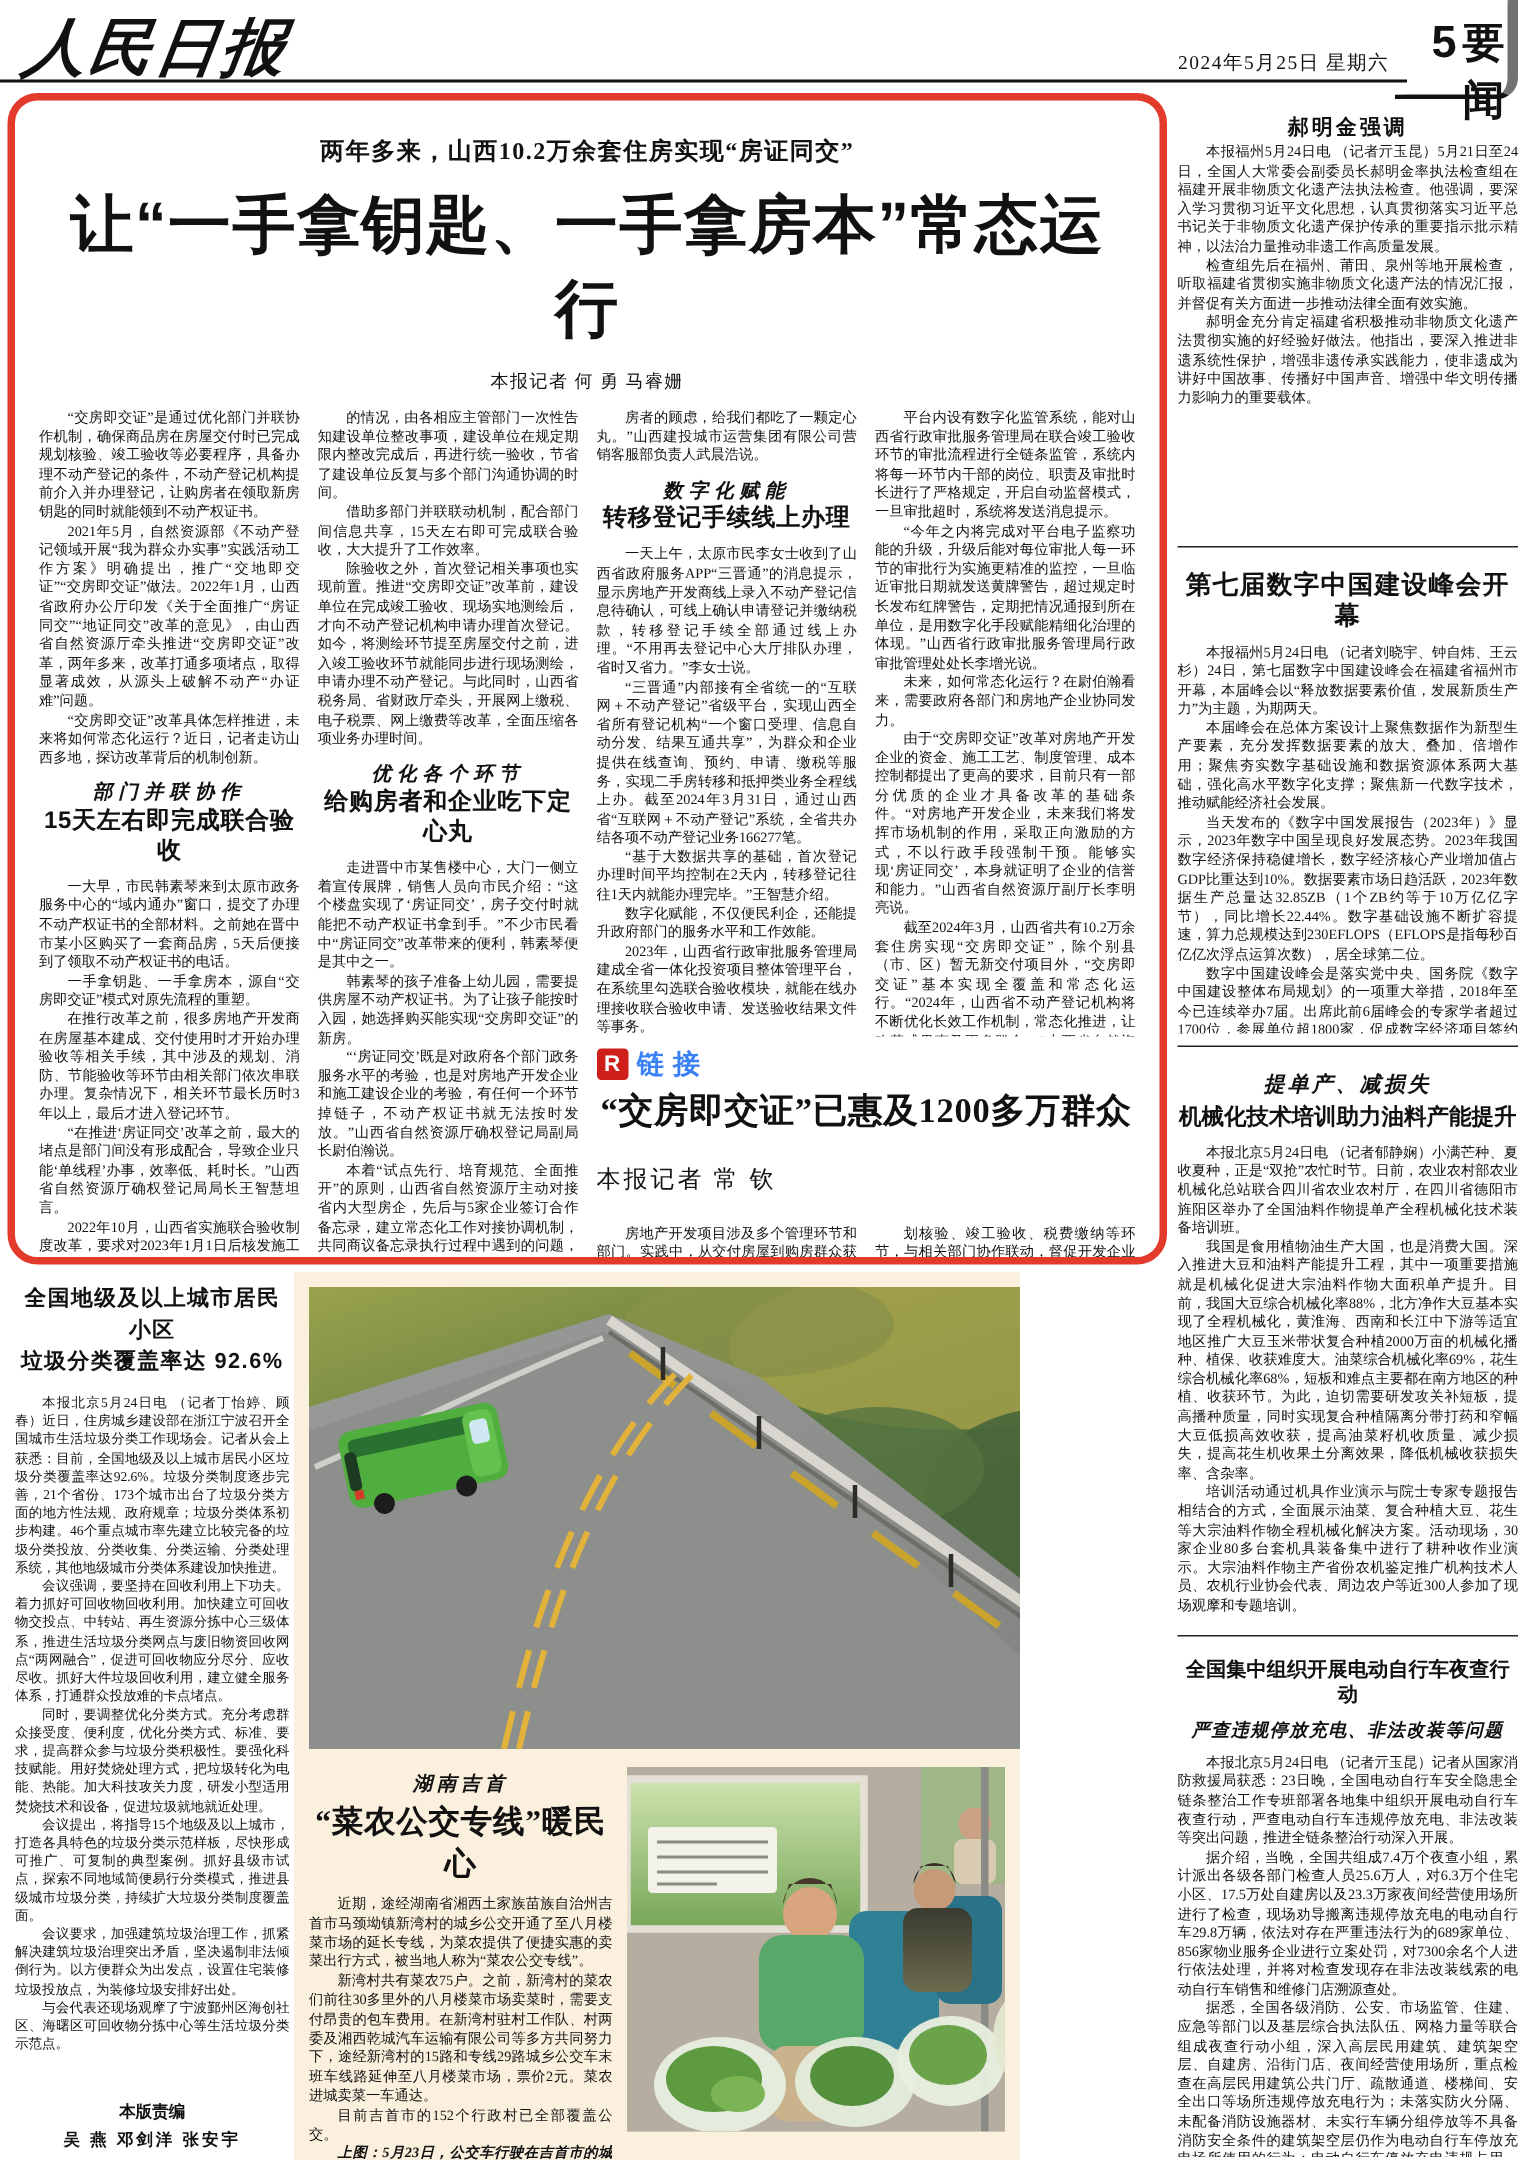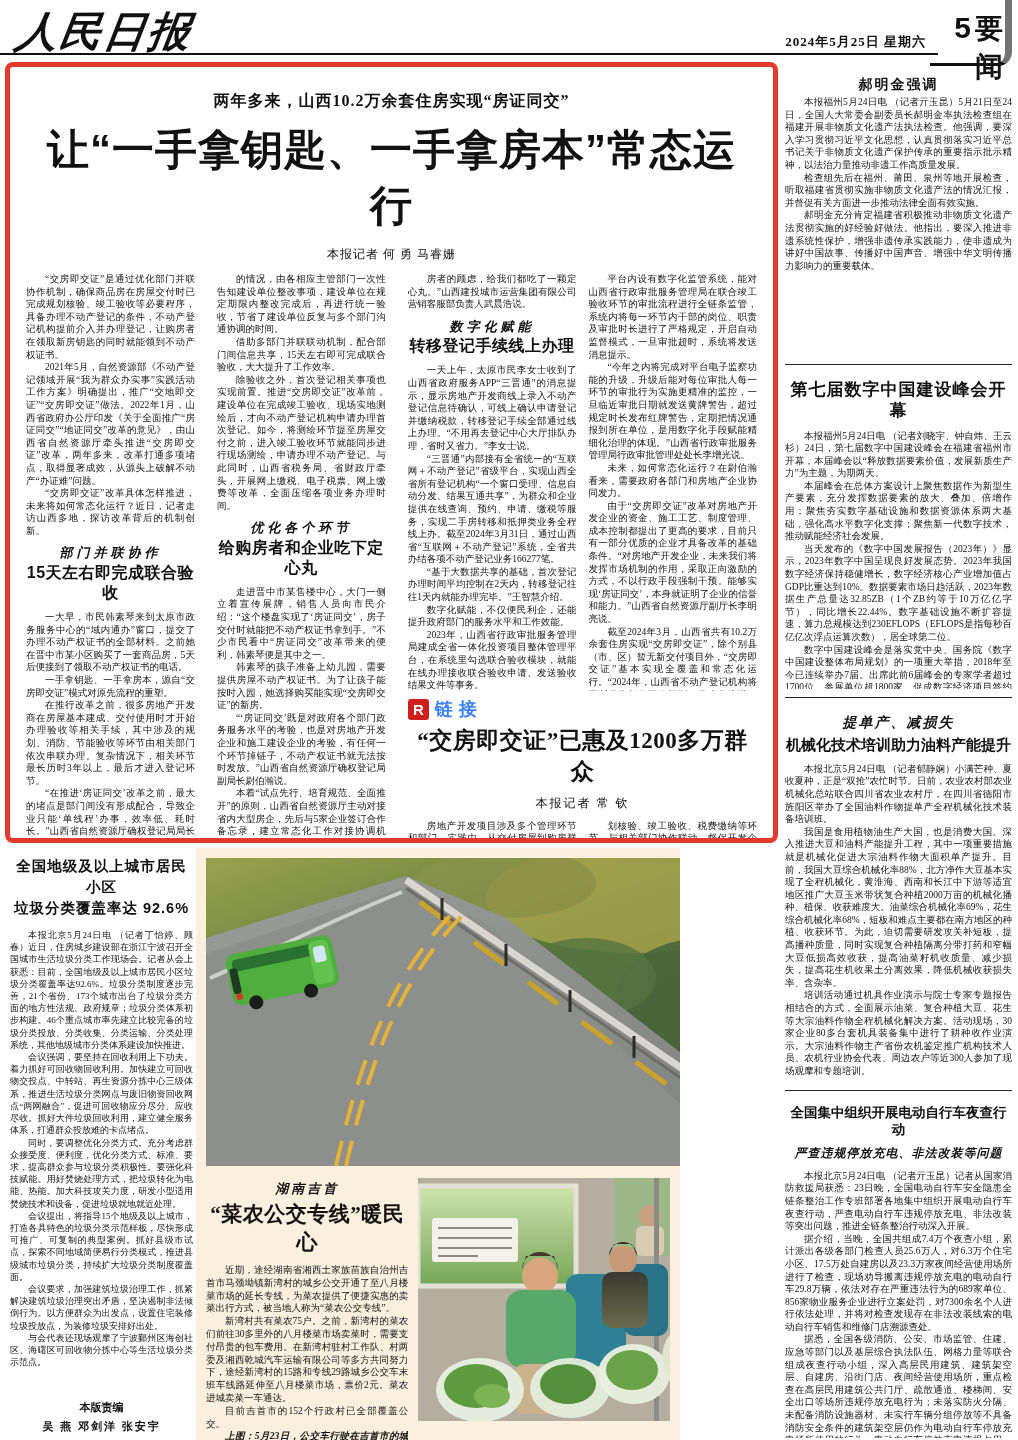--- a/index.html
+++ b/index.html
@@ -3,46 +3,46 @@
 <meta charset="utf-8">
 <style>
   * { margin:0; padding:0; box-sizing:border-box; }
   body { background:#e8e8e8; font-family:"Liberation Serif","DejaVu Serif",serif; color:#111; }
   .page { position:relative; width:1018px; height:1440px; background:#fff; margin:0 auto; overflow:hidden; }
 
   
   .header { position:absolute; left:0; top:0; width:1018px; height:58px; }
   .masthead { position:absolute; left:16px; top:4px; font-size:42px; font-weight:bold; font-style:italic; letter-spacing:2px; transform:skewX(-8deg); font-family:"DejaVu Serif",serif; }
   .header-rule { position:absolute; left:0; top:53px; width:938px; height:2px; background:#111; }
-  .date-line { position:absolute; right:92px; top:33px; font-size:13px; font-weight:bold; letter-spacing:1px; }
+  .date-line { position:absolute; right:92px; top:33px; font-size:13px; font-weight:normal; letter-spacing:1px; }
   .page-badge { position:absolute; right:6px; top:0; width:82px; height:66px; border-right:7px solid #737373; border-bottom:3px solid #111; border-bottom-right-radius:14px; padding-top:10px; text-align:right; font-family:"Liberation Sans","DejaVu Sans",sans-serif; font-weight:bold; }
   .page-badge .num { font-size:30px; margin-right:4px; }
   .page-badge .sec { font-size:28px; letter-spacing:2px; }
 
   
-  .main-box { position:absolute; left:5px; top:62px; width:773px; height:781px; border:5px solid #e23b2b; border-radius:8px; background:#fff; padding:16px 16px 10px; overflow:hidden; }
+  .main-box { position:absolute; left:5px; top:62px; width:773px; height:781px; border:5px solid #e23b2b; border-radius:20px; background:#fff; padding:16px 16px 10px; overflow:hidden; }
   .m-kicker { text-align:center; font-size:16px; font-weight:bold; letter-spacing:1px; margin-top:8px; }
   .m-title { text-align:center; font-size:42px; font-weight:bold; font-family:"Liberation Sans","DejaVu Sans",sans-serif; letter-spacing:1px; margin-top:10px; }
   .m-byline { text-align:center; font-size:12px; margin:12px 0 10px; letter-spacing:1px; }
-  .m-cols { display:flex; gap:22px; height:622px; overflow:hidden; }
+  .m-cols { display:flex; gap:12px; height:622px; overflow:hidden; }
   .m-col { width:178px; height:622px; overflow:hidden; font-size:9.5px; line-height:12.6px; }
   .m-right-half { width:368px; height:622px; display:flex; flex-direction:column; overflow:hidden; }
   .m-right-top { display:flex; gap:12px; height:418px; overflow:hidden; }
   .m-right-top .m-col { height:418px; }
   .paras p { text-indent:2em; text-align:justify; }
   .sec-kicker { text-align:center; font-size:13px; letter-spacing:4px; font-style:italic; margin:10px 0 3px; font-weight:bold; }
   .sec-title { text-align:center; font-size:16px; font-weight:bold; font-family:"Liberation Sans","DejaVu Sans",sans-serif; letter-spacing:0.5px; margin-bottom:8px; line-height:20px; }
 
   
   .link-block { flex:1; overflow:hidden; padding-top:6px; }
   .link-badge { display:flex; align-items:center; gap:6px; margin-bottom:4px; }
   .r-box { width:21px; height:21px; background:#cf1f1a; color:#fff; border-radius:3px; display:flex; align-items:center; justify-content:center; font-family:"Liberation Sans","DejaVu Sans",sans-serif; font-weight:bold; font-size:15px; }
   .link-label { color:#3b82f6; font-weight:bold; font-size:18px; letter-spacing:6px; font-family:"Liberation Sans","DejaVu Sans",sans-serif; }
   .link-title { text-align:center; font-size:23px; font-weight:bold; letter-spacing:0.5px; margin-top:2px; }
-  .link-byline { text-align:center; font-size:12px; margin:8px 0; letter-spacing:2px; }
+  .link-byline { text-align:left; font-size:16px; margin:20px 0; letter-spacing:2px; }
   .link-cols { display:flex; gap:12px; }
   .link-col { width:178px; font-size:9.5px; line-height:12.4px; overflow:hidden; height:128px; }
 
   
   .right-col { position:absolute; left:785px; top:62px; width:227px; height:1376px; display:flex; flex-direction:column; }
   .r-art { overflow:hidden; padding-top:8px; }
   .r-divider { height:1px; background:#222; margin:8px 0 2px; }
   .r-kicker { text-align:center; font-size:14px; font-weight:bold; font-family:"Liberation Sans","DejaVu Sans",sans-serif; margin:6px 0 2px; letter-spacing:2px; }
   .r-title { text-align:center; font-weight:bold; font-family:"Liberation Sans","DejaVu Sans",sans-serif; line-height:1.25; margin:4px 0 8px; }
   .r-title.t15 { font-size:15px; }

